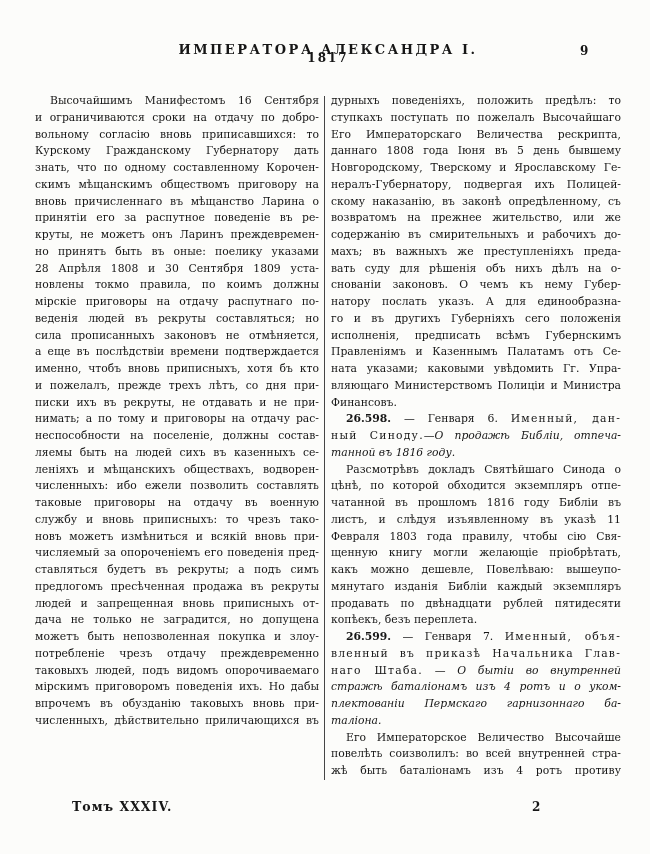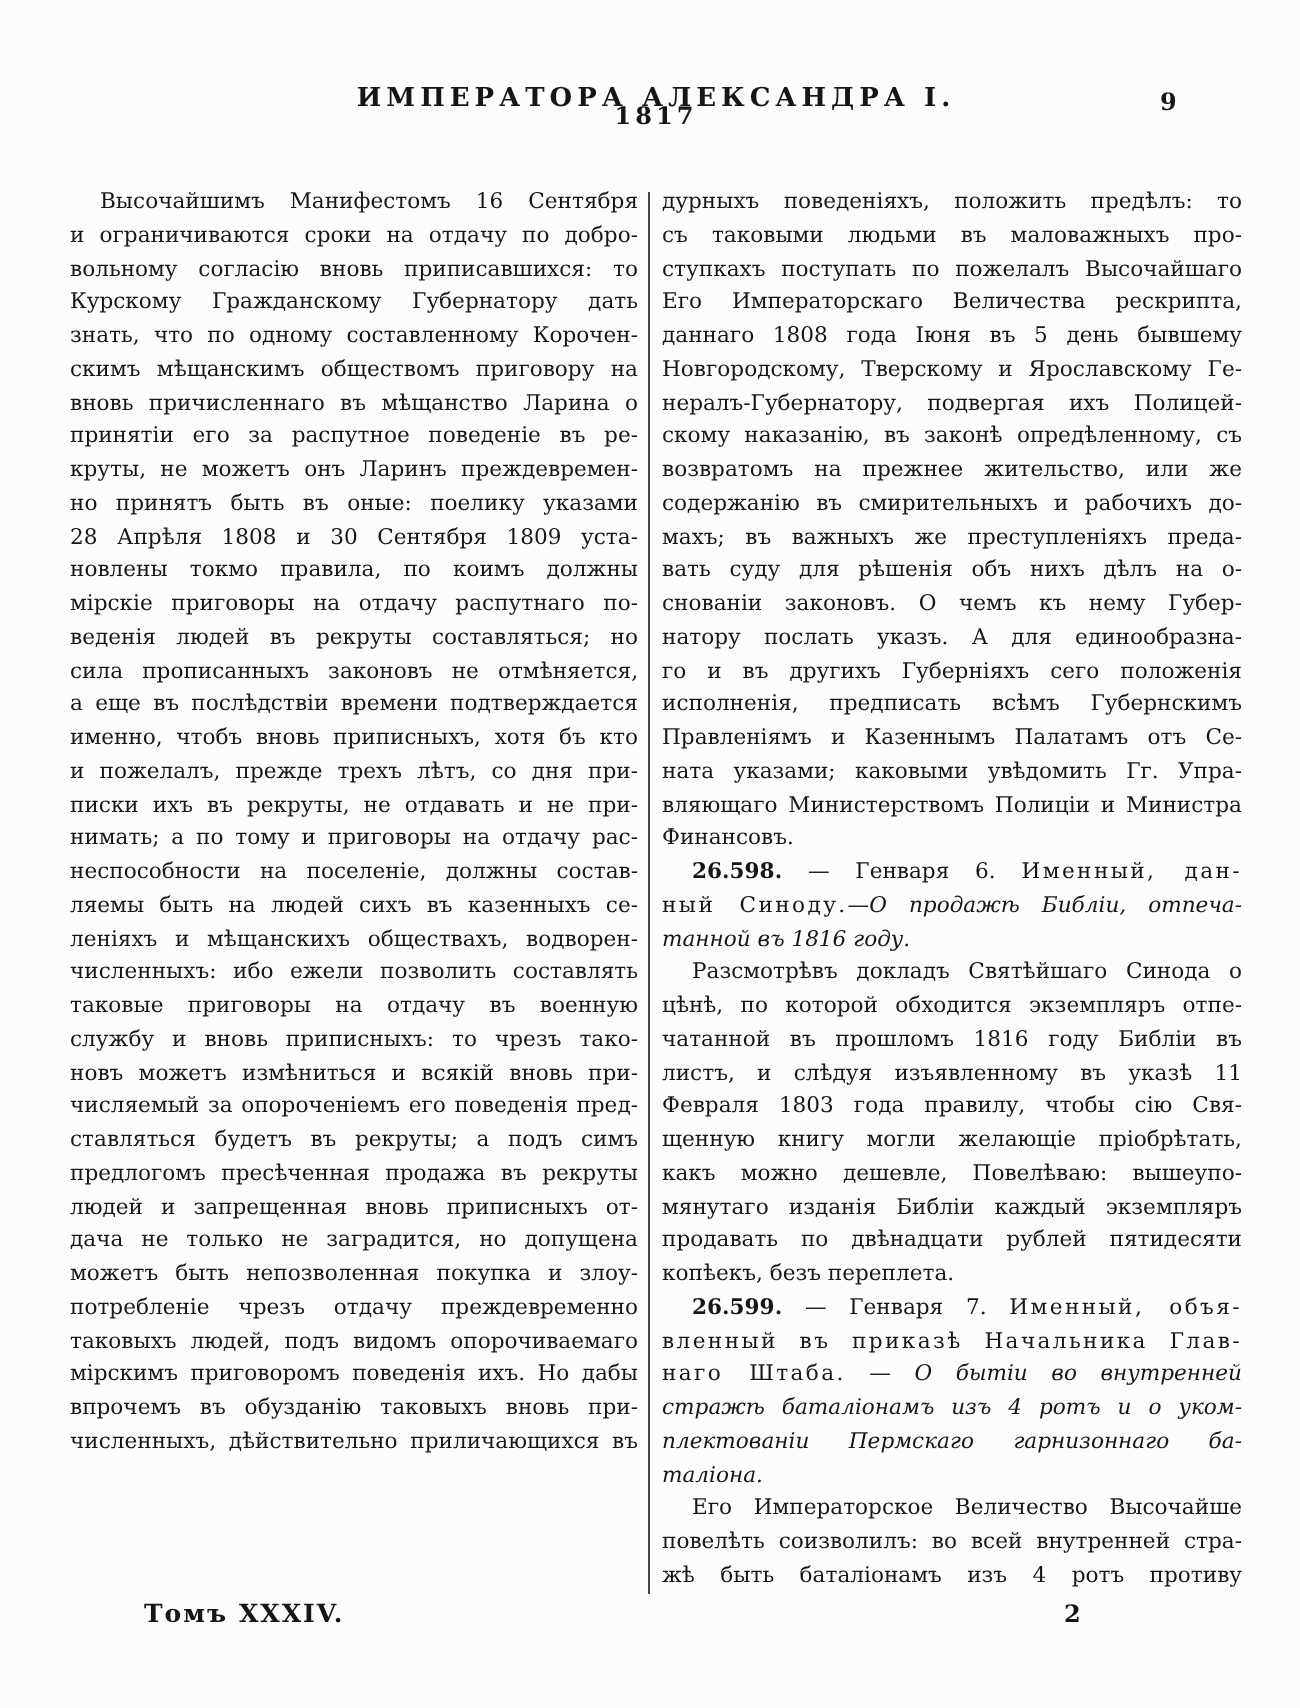--- a/index.html
+++ b/index.html
@@ -70,21 +70,20 @@
         <div class="line"><span>можетъ быть непозволенная покупка и злоу-</span></div>
         <div class="line"><span>потребленіе чрезъ отдачу преждевременно</span></div>
         <div class="line"><span>таковыхъ людей, подъ видомъ опорочиваемаго</span></div>
         <div class="line"><span>мірскимъ приговоромъ поведенія ихъ. Но дабы</span></div>
         <div class="line"><span>впрочемъ въ обузданію таковыхъ вновь при-</span></div>
         <div class="line"><span>численныхъ, дѣйствительно приличающихся въ</span></div>
       </div>
     <div class="divider"></div>
     <div class="col right">
         <div class="line"><span>дурныхъ поведеніяхъ, положить предѣлъ: то</span></div>
-        <div class="line"><span>съ таковыми людьми въ маловажныхъ про-</span></div>
         <div class="line"><span>ступкахъ поступать по пожелалъ Высочайшаго</span></div>
         <div class="line"><span>Его Императорскаго Величества рескрипта,</span></div>
         <div class="line"><span>даннаго 1808 года Іюня въ 5 день бывшему</span></div>
         <div class="line"><span>Новгородскому, Тверскому и Ярославскому Ге-</span></div>
         <div class="line"><span>нералъ-Губернатору, подвергая ихъ Полицей-</span></div>
         <div class="line"><span>скому наказанію, въ законѣ опредѣленному, съ</span></div>
         <div class="line"><span>возвратомъ на прежнее жительство, или же</span></div>
         <div class="line"><span>содержанію въ смирительныхъ и рабочихъ до-</span></div>
         <div class="line"><span>махъ; въ важныхъ же преступленіяхъ преда-</span></div>
         <div class="line"><span>вать суду для рѣшенія объ нихъ дѣлъ на о-</span></div>

